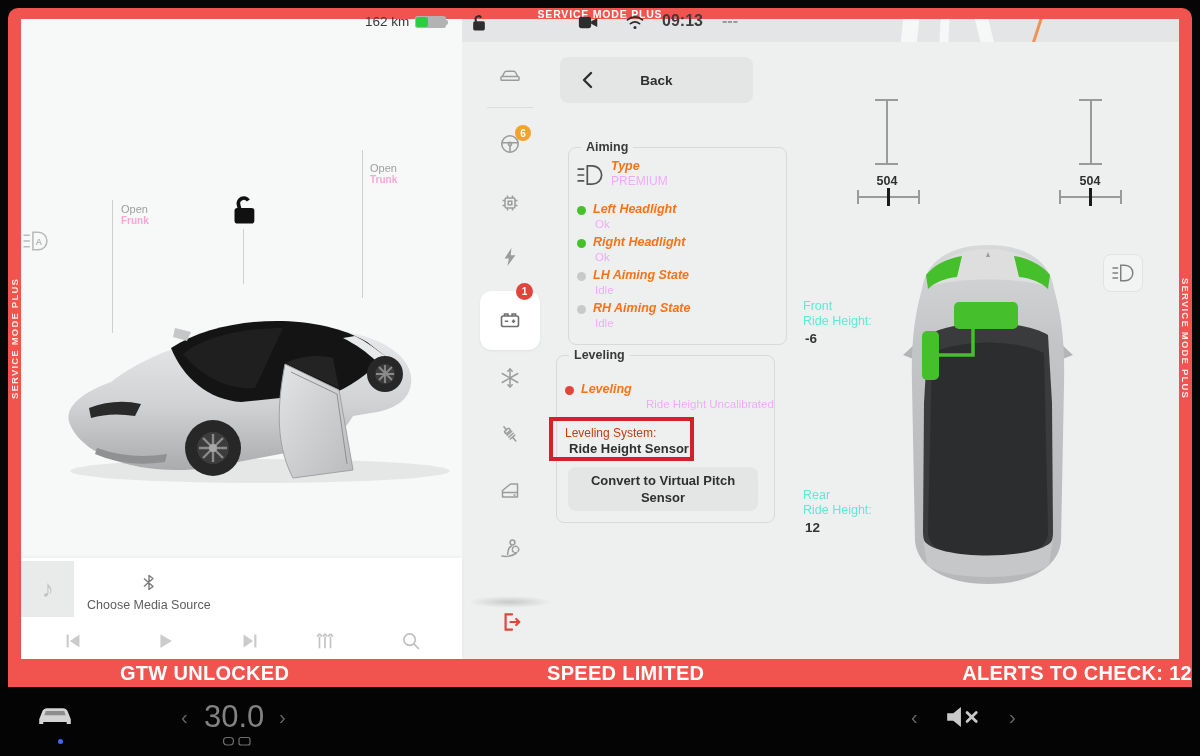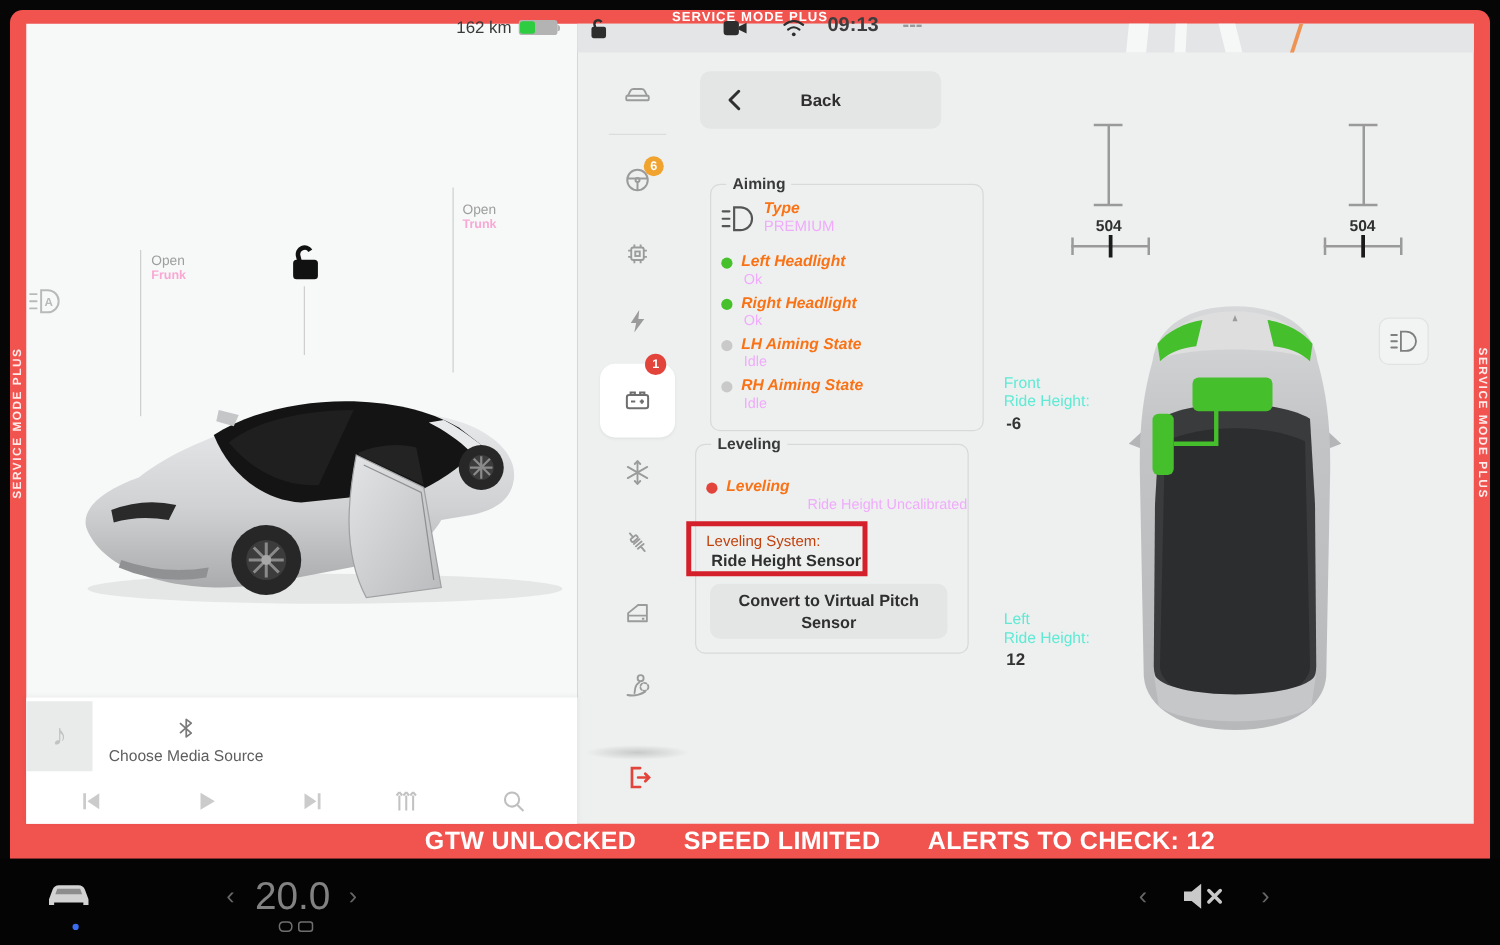--- a/index.html
+++ b/index.html
@@ -14,21 +14,21 @@
             color:#ffe9e9; font-size:9.5px; font-weight:700; letter-spacing:1.2px; white-space:nowrap; }
   #strip-left  { left:8px;  }
   #strip-left span  { writing-mode:vertical-rl; transform:rotate(180deg); }
   #strip-right { left:1179px; }
   #strip-right span { writing-mode:vertical-rl; }
   
   #left-panel  { position:absolute; left:21px;  top:19px; width:441px; height:640px; background:#f7f8f8; overflow:hidden; }
   #right-panel { position:absolute; left:462px; top:19px; width:717px; height:640px; background:#eef0f0; overflow:hidden; }
   #map-strip { position:absolute; left:462px; top:19px; width:717px; height:23px; background:#e3e5e6; overflow:hidden; }
   
-  #alert-bar { position:absolute; left:8px; top:659px; width:1184px; height:28px; display:flex; align-items:center; justify-content:center;
+  #alert-bar { position:absolute; left:8px; top:659px; width:1184px; height:28px; display:flex; align-items:center; justify-content:space-between;
                gap:38px; padding-left:112px; color:#fff; font-size:20px; font-weight:700; letter-spacing:.3px; }
   
   #taskbar { position:absolute; left:0; top:687px; width:1200px; height:69px; background:#040404; }
   .chev { color:#666; font-size:20px; font-weight:400; line-height:1; }
   
   .t-sm-gray { font-size:11px; color:#9e9e9e; }
   .t-label   { font-size:10px; font-weight:700; color:#f9a8d4; }
   .fs-legend { position:absolute; top:-8px; left:12px; background:#eef0f0; padding:0 5px; font-size:12.5px; font-weight:700; color:#3a3a3a; }
   .fieldset  { position:absolute; border:1px solid #d8d9d9; border-radius:8px; }
   .item-label { font-size:12.5px; font-weight:700; color:#f97316;font-style:italic; }
@@ -356,21 +356,21 @@
   <div class="mline" style="left:1059px;top:190px;width:1.5px;height:14px;"></div>
   <div class="mline" style="left:1120px;top:190px;width:1.5px;height:14px;"></div>
   <div class="mline" style="left:1089px;top:188px;width:2.5px;height:18px;background:#1a1a1a;"></div>
 
   <div class="abs" style="left:803px;top:299px;">
     <div class="rh-label">Front</div>
     <div class="rh-label">Ride Height:</div>
     <div class="rh-val" style="margin-top:2px;padding-left:2px;">-6</div>
   </div>
   <div class="abs" style="left:803px;top:488px;">
-    <div class="rh-label">Left</div>
+    <div class="rh-label">Rear</div>
     <div class="rh-label">Ride Height:</div>
     <div class="rh-val" style="margin-top:2px;padding-left:2px;">12</div>
   </div>
 
   <svg class="abs" style="left:902px;top:243px;" width="172" height="345" viewBox="0 0 172 345">
     <defs>
       <linearGradient id="tg" x1="0" y1="0" x2="0" y2="1">
         <stop offset="0" stop-color="#d7d8d9"></stop>
           <stop offset=".3" stop-color="#c3c4c6"></stop>
           <stop offset="1" stop-color="#b7b8ba"></stop>
@@ -419,21 +419,21 @@
 
   <div id="taskbar">
     <svg class="abs" style="left:36px;top:11px;" width="38" height="30" viewBox="0 0 24 19">
       <path d="M2 13.5 L3.8 8.8 Q4.6 6.5 7.1 6.5 H16.9 Q19.4 6.5 20.2 8.8 L22 13.5 V16.5 H19.4 V15.2 H4.6 V16.5 H2 Z" fill="#d3d3d3"></path>
       <path d="M6.2 8.2 H17.8 L18.8 11 H5.2 Z" fill="#8d8d8d"></path>
     </svg>
     <div class="abs" style="left:58px;top:52px;width:5px;height:5px;border-radius:50%;background:#3b6bf0;"></div>
 
     <span class="chev abs" style="left:181px;top:20px;">‹</span>
     <div class="abs" style="left:204px;top:12px;color:#828282;">
-      <span style="font-size:31px;">20.0</span>
+      <span style="font-size:31px;">30.0</span>
     </div>
     <span class="chev abs" style="left:279px;top:20px;">›</span>
     <svg class="abs" style="left:222px;top:49px;" width="30" height="11" viewBox="0 0 30 11">
       <g fill="none" stroke="#6f6f6f" stroke-width="1.2">
         <path d="M1.5 5 Q1.5 1.5 5 1.5 H8 Q11.5 1.5 11.5 5 Q11.5 9 8 9 H5 Q1.5 9 1.5 5 Z"></path>
         <rect x="17" y="1.5" width="11" height="7.5" rx="2"></rect>
       </g>
     </svg>
 
     <span class="chev abs" style="left:911px;top:20px;">‹</span>

